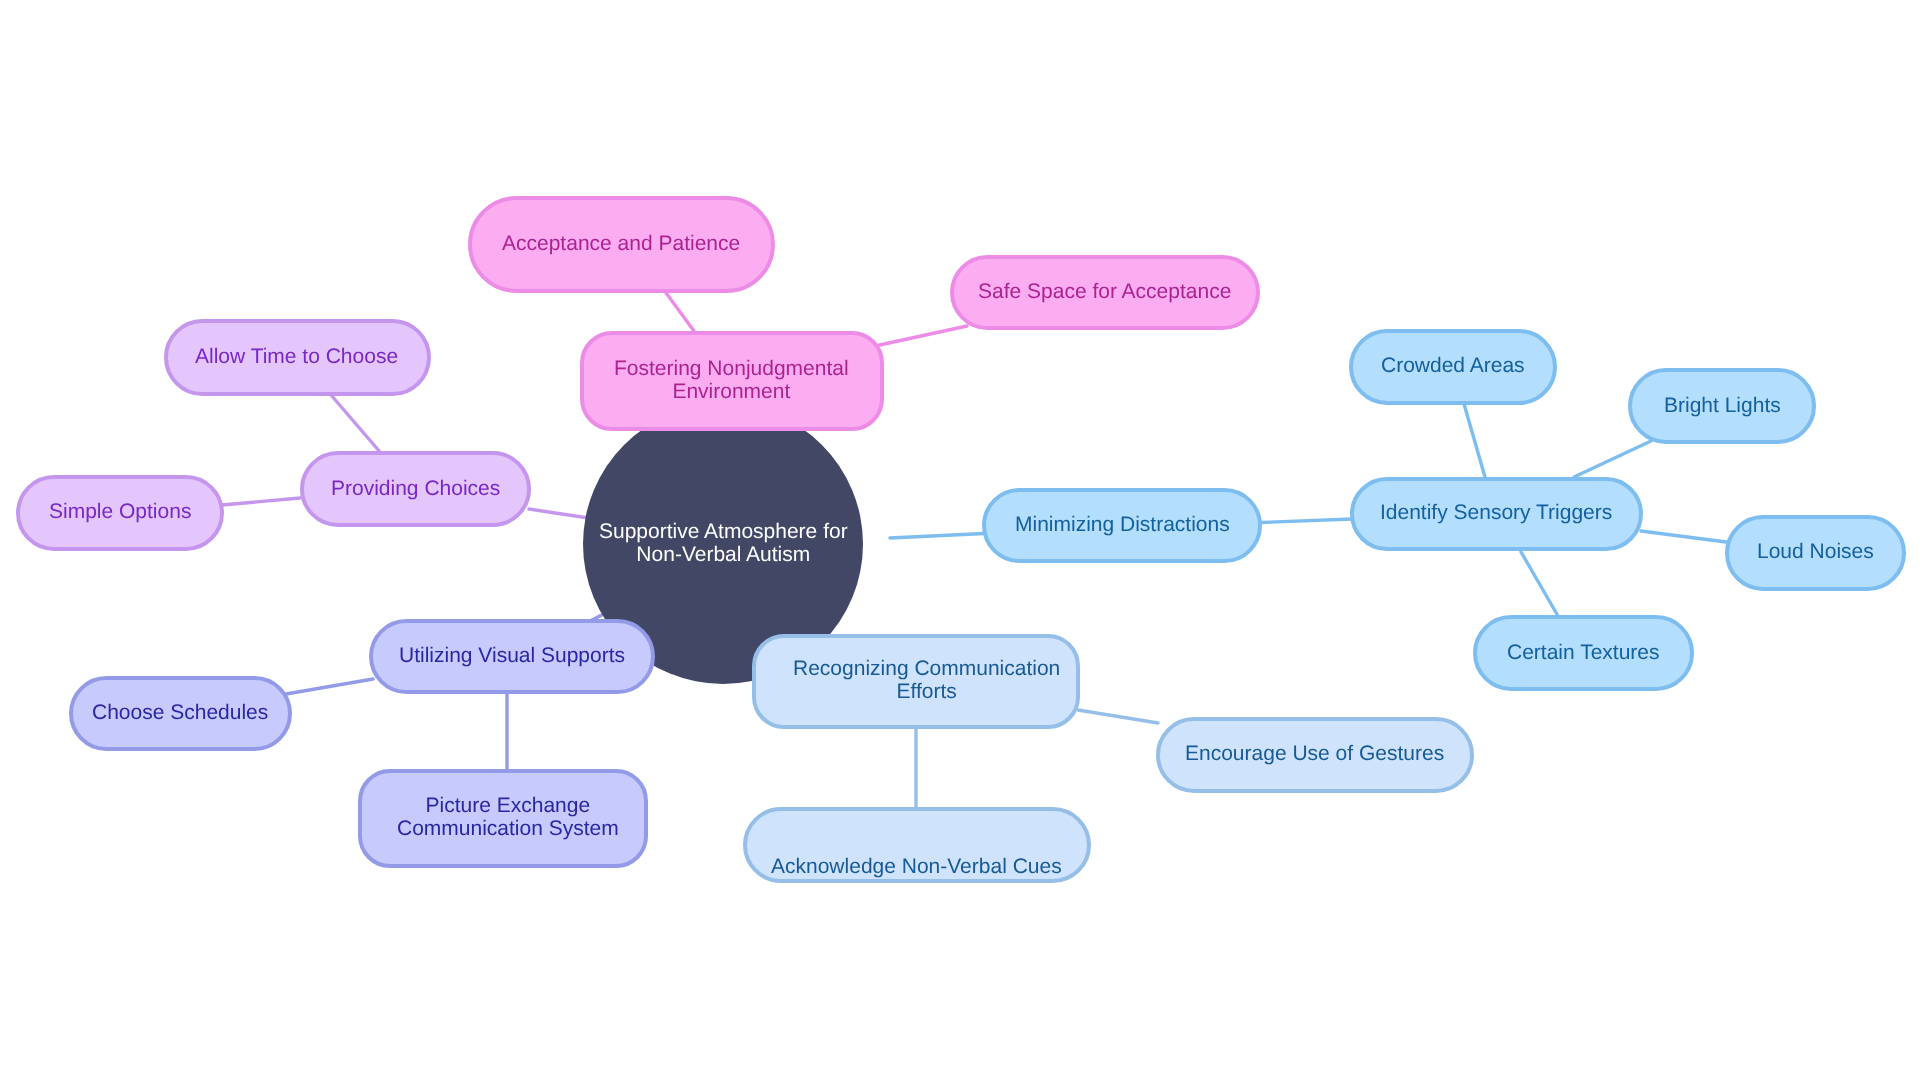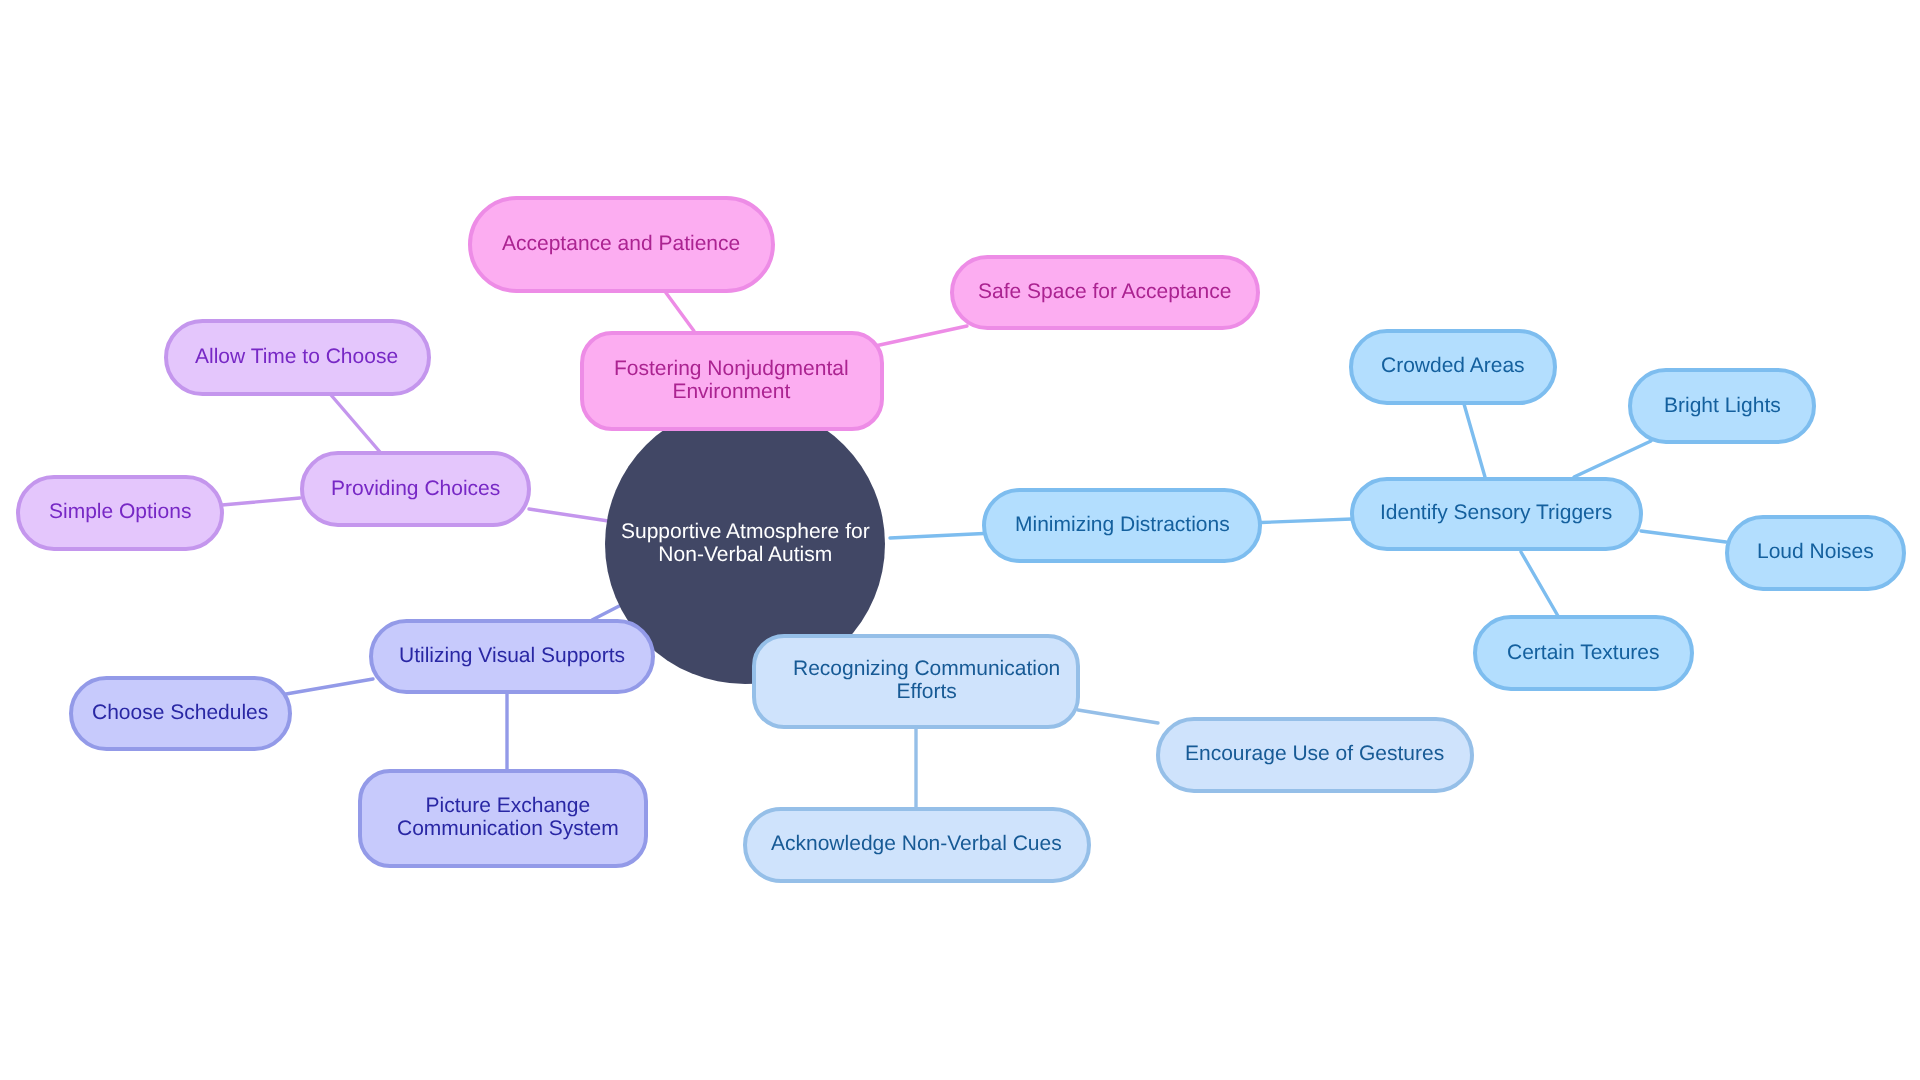--- a/index.html
+++ b/index.html
@@ -49,21 +49,21 @@
     <line class="edge e-blue" x1="1651" y1="441" x2="1574" y2="477"></line>
     <line class="edge e-blue" x1="1641" y1="531" x2="1726" y2="542"></line>
     <line class="edge e-blue" x1="1521" y1="552" x2="1558" y2="616"></line>
     <line class="edge e-indigo" x1="627" y1="602" x2="592" y2="620"></line>
     <line class="edge e-indigo" x1="373" y1="679" x2="286" y2="694"></line>
     <line class="edge e-indigo" x1="507" y1="693" x2="507" y2="769"></line>
     <line class="edge e-lightblue" x1="800" y1="655" x2="810" y2="634"></line>
     <line class="edge e-lightblue" x1="1078" y1="710" x2="1158" y2="723"></line>
     <line class="edge e-lightblue" x1="916" y1="728" x2="916" y2="808"></line>
   </svg>
-  <div class="node root" style="left:605px;top:404px;width:280px;height:280px;justify-content:center;">
+  <div class="node root" style="left:583px;top:404px;width:280px;height:280px;justify-content:center;">
       <span class="lbl">Supportive Atmosphere for
 Non-Verbal Autism</span>
     </div>
   <div class="node pill t-pink" style="left:467.5px;top:196px;width:307.5px;height:97px;">
       <span class="lbl">Acceptance and Patience</span>
     </div>
   <div class="node pill t-pink" style="left:949.5px;top:254.5px;width:310.5px;height:75px;">
       <span class="lbl">Safe Space for Acceptance</span>
     </div>
   <div class="node rounded t-pink" style="left:580px;top:331px;width:303.5px;height:99.5px;">
@@ -107,16 +107,16 @@
       <span class="lbl">Picture Exchange
 Communication System</span>
     </div>
   <div class="node rounded t-lightblue" style="left:751.5px;top:633.5px;width:328.5px;height:95px;padding-left:22px;">
       <span class="lbl">Recognizing Communication
 Efforts</span>
     </div>
   <div class="node pill t-lightblue" style="left:1155.5px;top:716.5px;width:318px;height:76px;">
       <span class="lbl">Encourage Use of Gestures</span>
     </div>
-  <div class="node pill t-lightblue" style="left:742.5px;top:806.5px;width:348.5px;height:76.5px;">
+  <div class="node pill t-lightblue" style="left:742.5px;top:806.5px;width:348.5px;height:76.5px;align-items:flex-end;">
       <span class="lbl">Acknowledge Non-Verbal Cues</span>
     </div>
 </div>
 
 </body></html>

